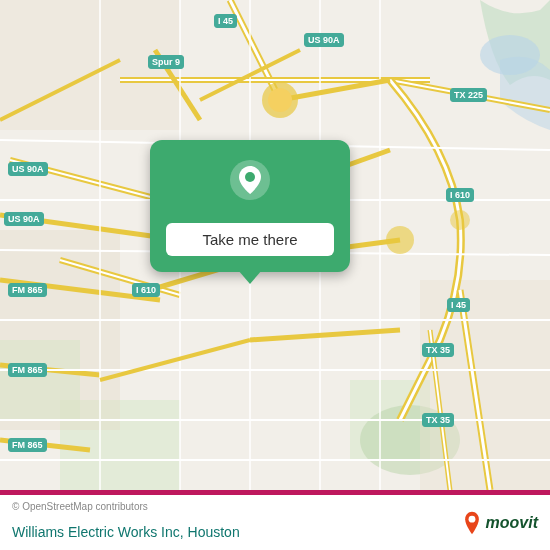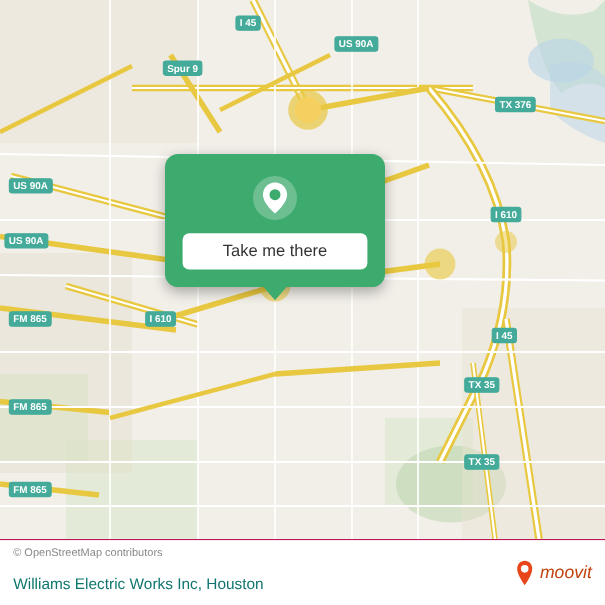--- a/index.html
+++ b/index.html
@@ -34,20 +34,21 @@
       left: 150px;
       width: 200px;
       background: #3daa6e;
       border-radius: 12px;
       padding: 18px 16px 16px 16px;
       display: flex;
       flex-direction: column;
       align-items: center;
       box-shadow: 0 4px 12px rgba(0,0,0,0.3);
       z-index: 10;
+      gap: 11px;
     }
 
     .popup-card::after {
       content: '';
       position: absolute;
       bottom: -12px;
       left: 50%;
       transform: translateX(-50%);
       width: 0;
       height: 0;
@@ -76,21 +77,21 @@
     }
 
     
     #bottom-bar {
       width: 550px;
       height: 60px;
       background: white;
       display: flex;
       align-items: center;
       padding: 0 12px;
-      border-top: 1px solid #be185d;
+      border-top: 5px solid #be185d;
       position: relative;
     }
 
     .attribution {
       font-size: 10px;
       color: #888;
       position: absolute;
       top: 6px;
       left: 12px;
     }
@@ -112,22 +113,22 @@
       gap: 4px;
     }
 
     .moovit-pin {
       width: 20px;
       height: 24px;
     }
 
     .moovit-text {
       font-size: 16px;
-      font-weight: normal;
-      color: #c2410c;
+      font-weight: bold;
+      color: #14532d;
       font-style: italic;
     }
 
     
     .road-label {
       position: absolute;
       background: #f5f5a0;
       border: 1px solid #aaa;
       border-radius: 3px;
       font-size: 9px;
@@ -226,21 +227,21 @@
     <circle cx="250" cy="260" r="14" fill="#e8c840" opacity="0.6"></circle>
 
     <circle cx="400" cy="240" r="14" fill="#e8c840" opacity="0.6"></circle>
     <circle cx="460" cy="220" r="10" fill="#e8c840" opacity="0.5"></circle>
 
   </svg>
 
   <div class="road-label road-label-green" style="top:14px;left:214px;">I 45</div>
   <div class="road-label road-label-green" style="top:33px;left:304px;">US 90A</div>
   <div class="road-label road-label-green" style="top:55px;left:148px;">Spur 9</div>
-  <div class="road-label road-label-green" style="top:88px;left:450px;">TX 376</div>
+  <div class="road-label road-label-green" style="top:88px;left:450px;">TX 225</div>
   <div class="road-label road-label-green" style="top:162px;left:8px;">US 90A</div>
   <div class="road-label road-label-green" style="top:212px;left:4px;">US 90A</div>
   <div class="road-label road-label-green" style="top:188px;left:446px;">I 610</div>
   <div class="road-label road-label-green" style="top:283px;left:8px;">FM 865</div>
   <div class="road-label road-label-green" style="top:283px;left:132px;">I 610</div>
   <div class="road-label road-label-green" style="top:298px;left:447px;">I 45</div>
   <div class="road-label road-label-green" style="top:363px;left:8px;">FM 865</div>
   <div class="road-label road-label-green" style="top:343px;left:422px;">TX 35</div>
   <div class="road-label road-label-green" style="top:413px;left:422px;">TX 35</div>
   <div class="road-label road-label-green" style="top:438px;left:8px;">FM 865</div>

